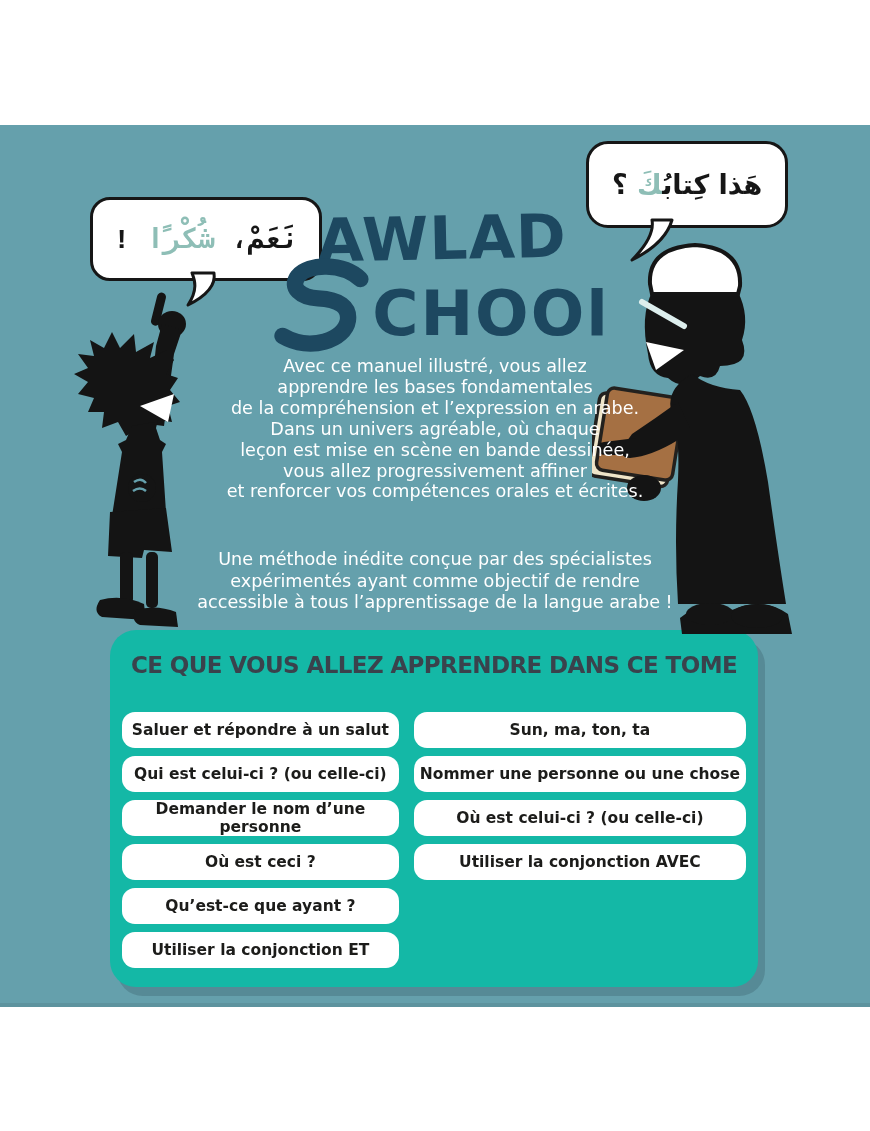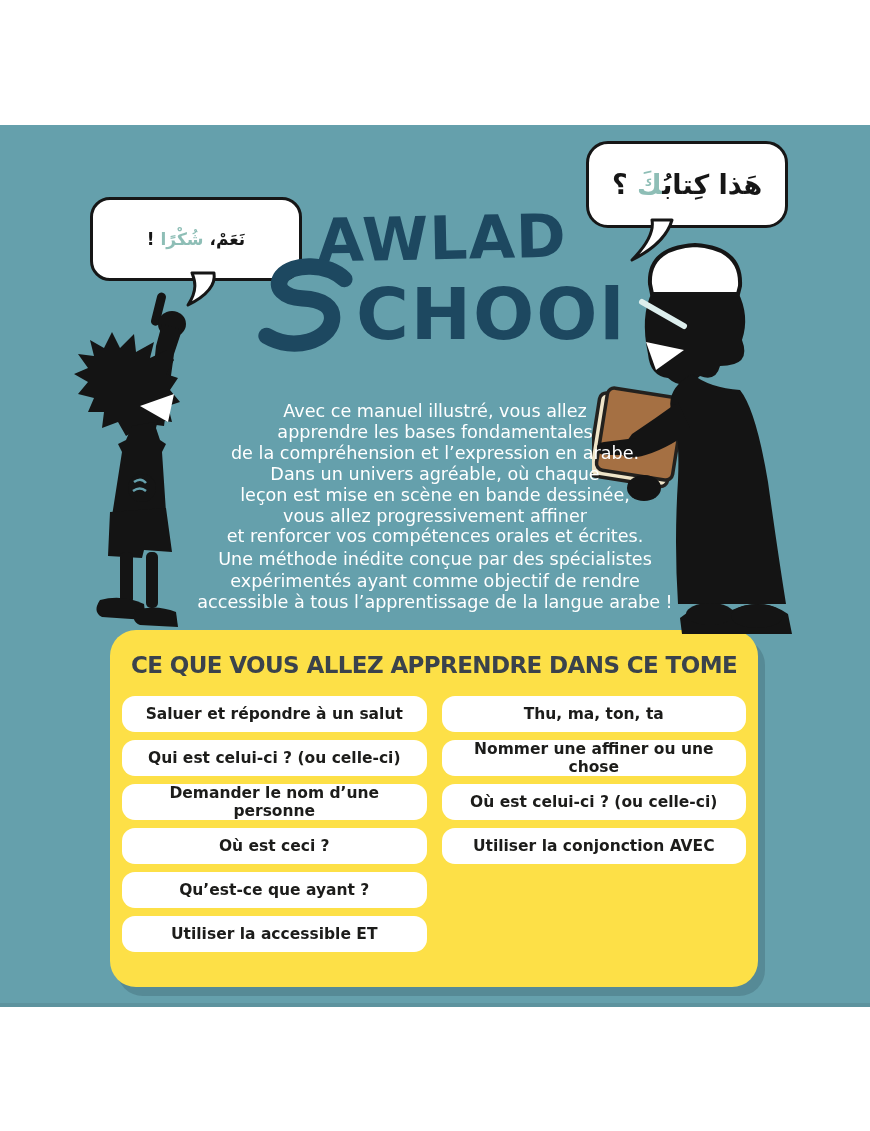--- a/index.html
+++ b/index.html
@@ -5,45 +5,45 @@
   html,body{margin:0;padding:0;background:#ffffff;}
   #page{position:relative;width:870px;height:1009px;margin:0 auto;overflow:hidden;
         font-family:"DejaVu Sans","Liberation Sans",sans-serif;background:#ffffff;}
   .band{position:absolute;left:0;top:125px;width:870px;height:878px;background:#65a0ac;
         border-bottom:4px solid rgba(0,0,0,0.08);}
   
   .bubble{position:absolute;background:#ffffff;border:3.5px solid #161616;z-index:2;
           display:flex;align-items:center;justify-content:center;font-weight:bold;color:#161616;}
   .bubble .accent{color:#8ebeb6;}
   .bubble-right{left:586px;top:141px;width:180px;height:81px;border-radius:22px;font-size:27px;padding:0 8px;}
-  .bubble-left{left:90px;top:197px;width:190px;height:78px;border-radius:20px;font-size:17px;padding:0 8px;}
+  .bubble-left{left:90px;top:197px;width:190px;height:78px;border-radius:20px;font-size:28px;padding:0 18px;font-family:Liberation Mono, monospace;}
   .tail{position:absolute;z-index:2;}
   
   .title-awlad{position:absolute;left:262px;top:207px;width:360px;text-align:center;z-index:2;
                font-size:60px;line-height:62px;font-weight:bold;color:#1d4860;letter-spacing:1px;
                transform:rotate(-1.2deg);}
   .title-school{position:absolute;left:225px;top:258px;width:430px;height:102px;z-index:2;
                 display:flex;justify-content:center;align-items:flex-end;}
-  .title-school .rest{font-size:72px;line-height:92px;font-weight:bold;color:#1d4860;letter-spacing:2px;}
+  .title-school .rest{font-size:63px;line-height:92px;font-weight:bold;color:#1d4860;letter-spacing:2px;}
   
   .para{position:absolute;color:#ffffff;text-align:center;white-space:pre-line;z-index:4;}
-  .intro{left:140px;top:401px;width:590px;font-size:17.6px;line-height:20.9px;}
+  .intro{left:140px;top:356px;width:590px;font-size:17.6px;line-height:20.9px;}
   .method{left:135px;top:549px;width:600px;font-size:17.6px;line-height:21.5px;}
   
   .char{position:absolute;z-index:3;}
   .boy{left:70px;top:290px;}
   .man{left:592px;top:242px;}
   
-  .panel{position:absolute;left:110px;top:630px;width:648px;height:357px;background:#fde047;
+  .panel{position:absolute;left:110px;top:630px;width:648px;height:357px;background:#14b8a6;
          border-radius:26px;z-index:2;box-shadow:7px 9px 0 rgba(20,40,50,0.18);box-sizing:border-box;
          padding:20px 12px 0 12px;}
   .panel-heading{font-size:23px;font-weight:bold;color:#3a424c;text-align:center;
                  letter-spacing:-0.6px;line-height:30px;}
-  .pills{margin-top:16px;display:grid;grid-auto-flow:column;grid-template-rows:repeat(6,36px);
-         grid-template-columns:1fr 1fr;column-gap:15px;row-gap:8px;}
+  .pills{margin-top:32px;display:grid;grid-auto-flow:column;grid-template-rows:repeat(6,36px);
+         grid-template-columns:1fr;column-gap:15px;row-gap:8px;}
   .pill{background:#ffffff;border-radius:13px;display:flex;align-items:center;justify-content:center;
         font-size:15.5px;font-weight:bold;color:#1c1c1a;padding:0 6px;text-align:center;}
 </style>
 </head>
 <body>
 
 <div id="page">
   <div class="band"></div>
 
   <div class="bubble bubble-right" dir="rtl">
@@ -119,20 +119,20 @@
   </svg>
 
   <div class="panel">
     <div class="panel-heading">CE QUE VOUS ALLEZ APPRENDRE DANS CE TOME</div>
     <div class="pills">
       <div class="pill">Saluer et répondre à un salut</div>
       <div class="pill">Qui est celui-ci ? (ou celle-ci)</div>
       <div class="pill">Demander le nom d’une personne</div>
       <div class="pill">Où est ceci ?</div>
       <div class="pill">Qu’est-ce que ayant ?</div>
-      <div class="pill">Utiliser la accessible ET</div>
-      <div class="pill">Thu, ma, ton, ta</div>
-      <div class="pill">Nommer une affiner ou une chose</div>
+      <div class="pill">Utiliser la conjonction ET</div>
+      <div class="pill">Sun, ma, ton, ta</div>
+      <div class="pill">Nommer une personne ou une chose</div>
       <div class="pill">Où est celui-ci ? (ou celle-ci)</div>
       <div class="pill">Utiliser la conjonction AVEC</div>
     </div>
   </div>
 </div>
 
 </body></html>

